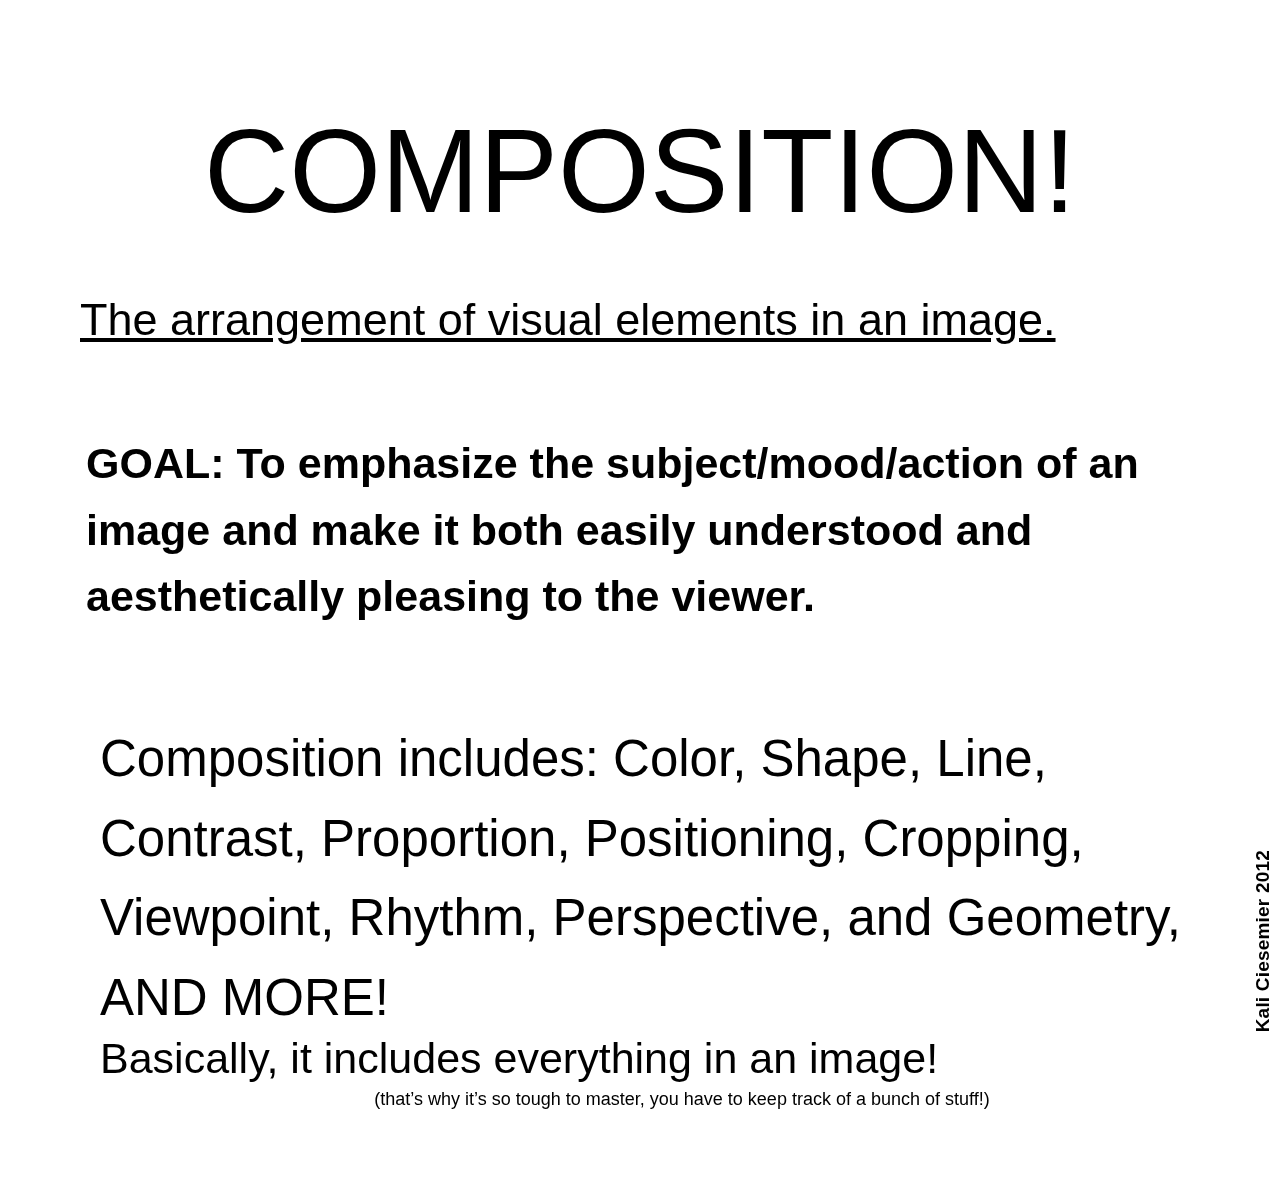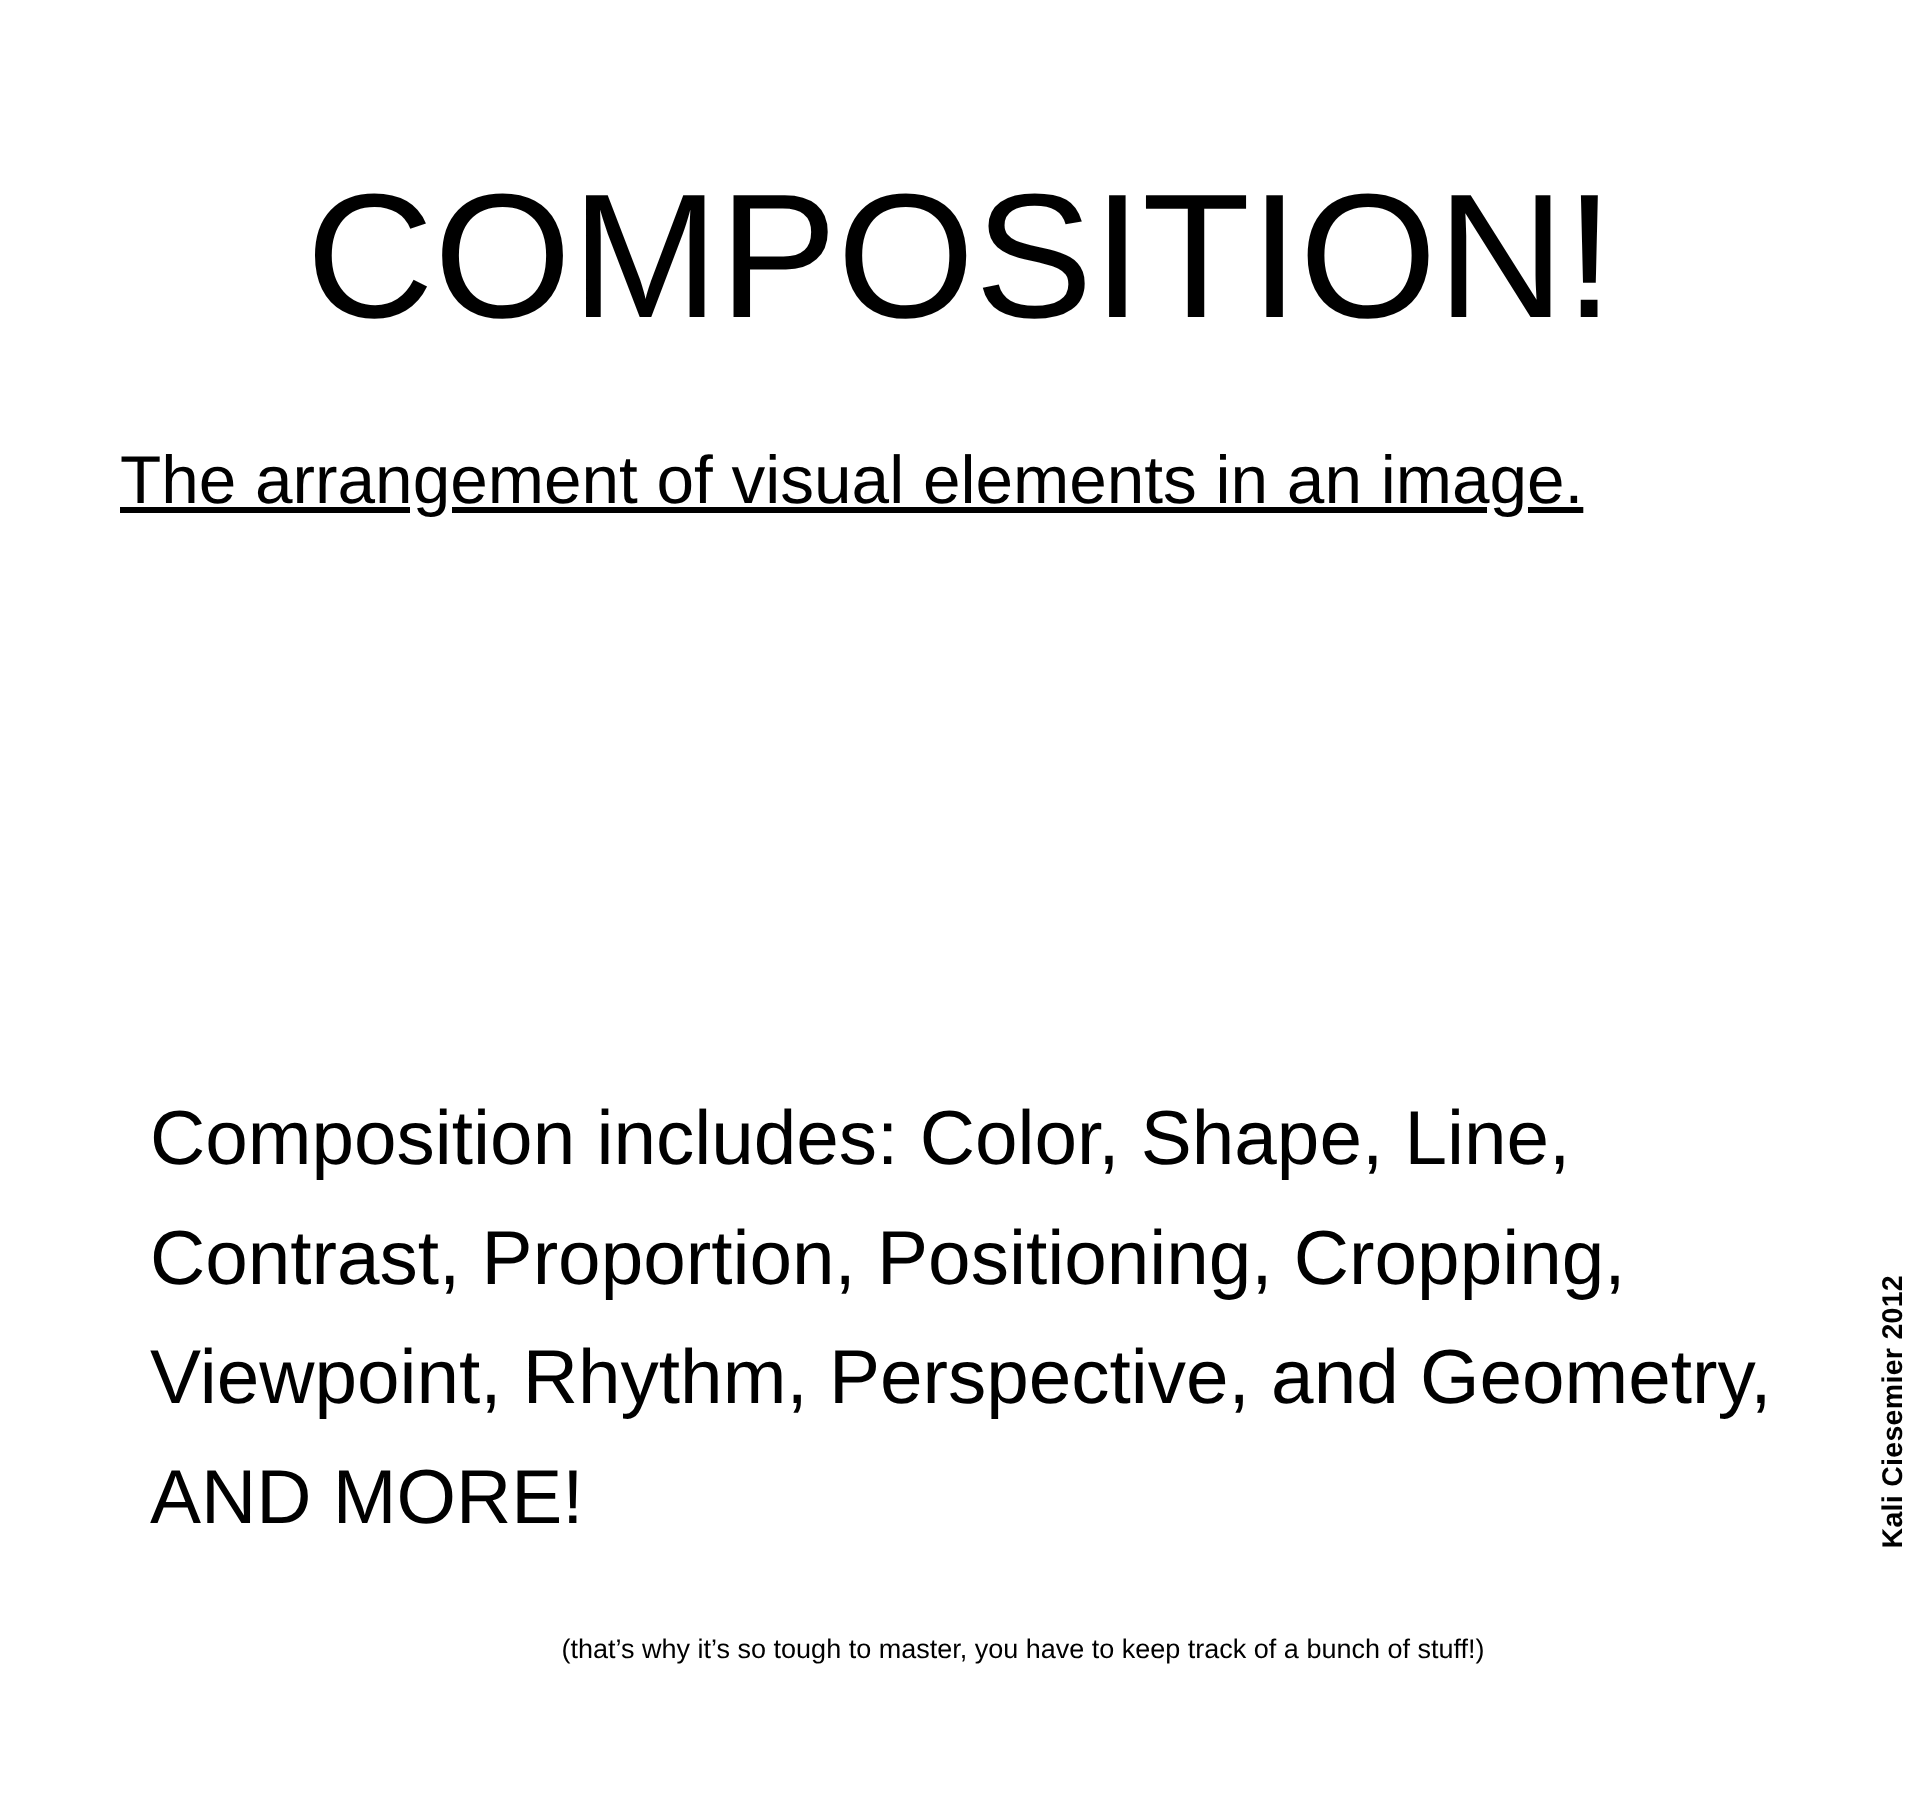--- a/index.html
+++ b/index.html
@@ -104,21 +104,23 @@
 </style>
 </head>
 <body>
 
 <div class="slide">
 
   <h1 class="title">COMPOSITION!</h1>
 
   <p class="lead">The arrangement of visual elements in an image.</p>
 
+  <p class="goal">GOAL: To emphasize the subject/mood/action of an image and make it both easily understood and aesthetically pleasing to the viewer.</p>
 
   <p class="includes">Composition includes: Color, Shape, Line, Contrast, Proportion, Positioning, Cropping, Viewpoint, Rhythm, Perspective, and Geometry, AND MORE!</p>
 
+  <p class="basically">Basically, it includes everything in an image!</p>
 
   <p class="aside">(that’s why it’s so tough to master, you have to keep track of a bunch of stuff!)</p>
 
   <div class="credit">Kali Ciesemier 2012</div>
 
 </div>
 
 </body></html>

